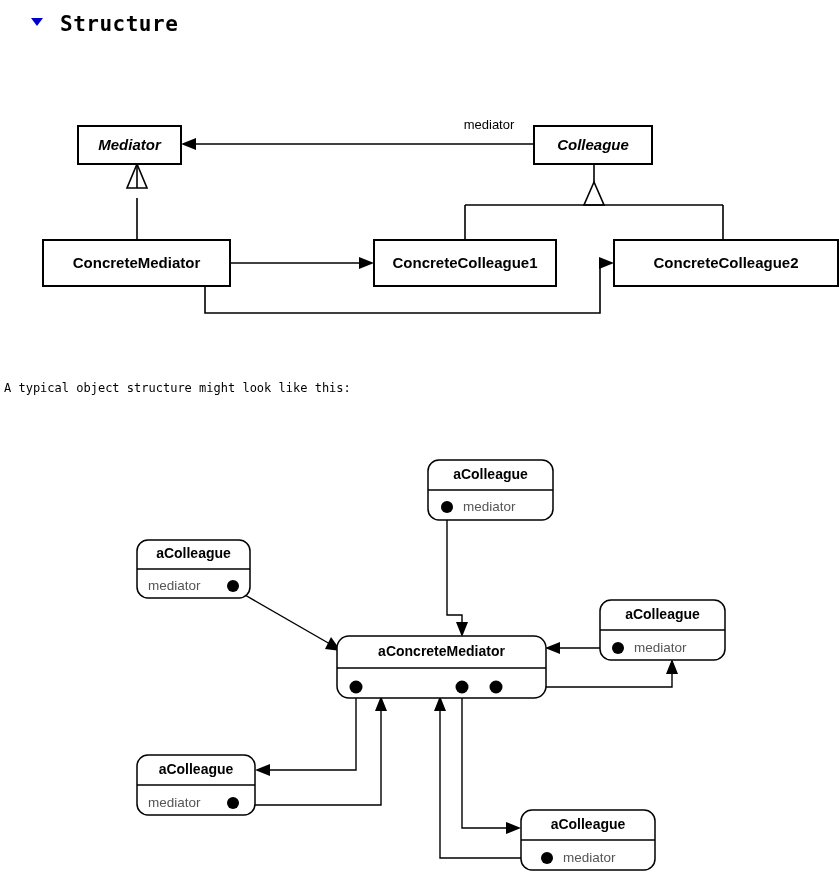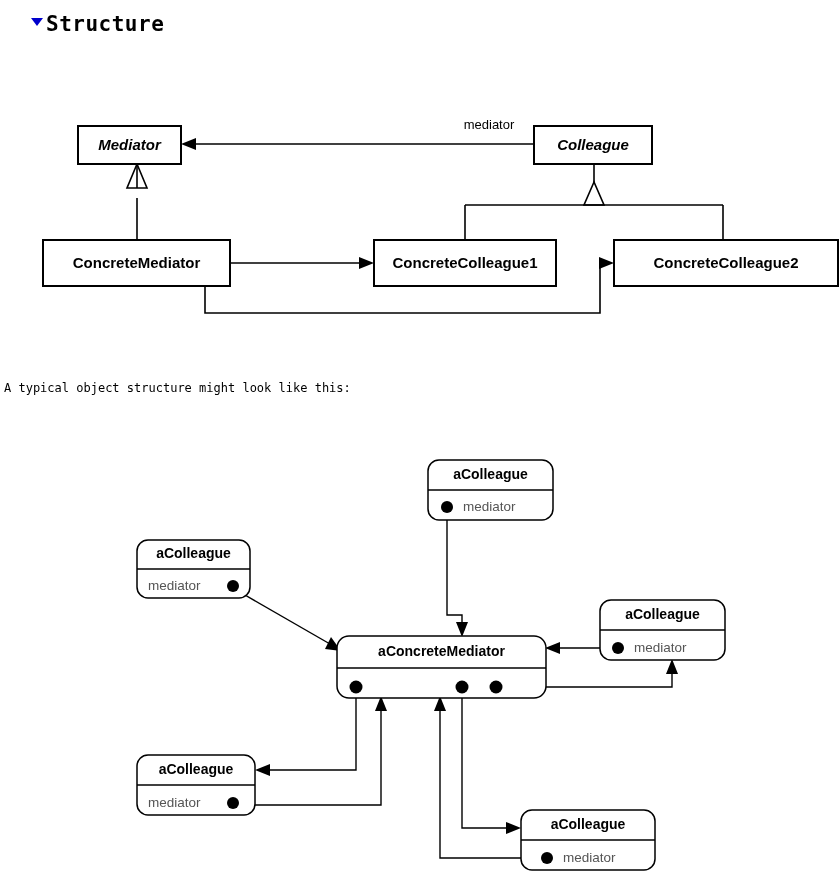--- a/index.html
+++ b/index.html
@@ -16,21 +16,21 @@
     overflow: hidden;
   }
 
   
   #section-heading {
     position: absolute;
     left: 31px;
     top: 14px;
     display: flex;
     align-items: center;
-    gap: 2px;
+    gap: 16px;
   }
   #section-heading .tri {
     width: 0;
     height: 0;
     border-left: 6px solid transparent;
     border-right: 6px solid transparent;
     border-top: 8px solid #0000cc;
     margin-right: 1px;
     margin-bottom: 5px;
   }

